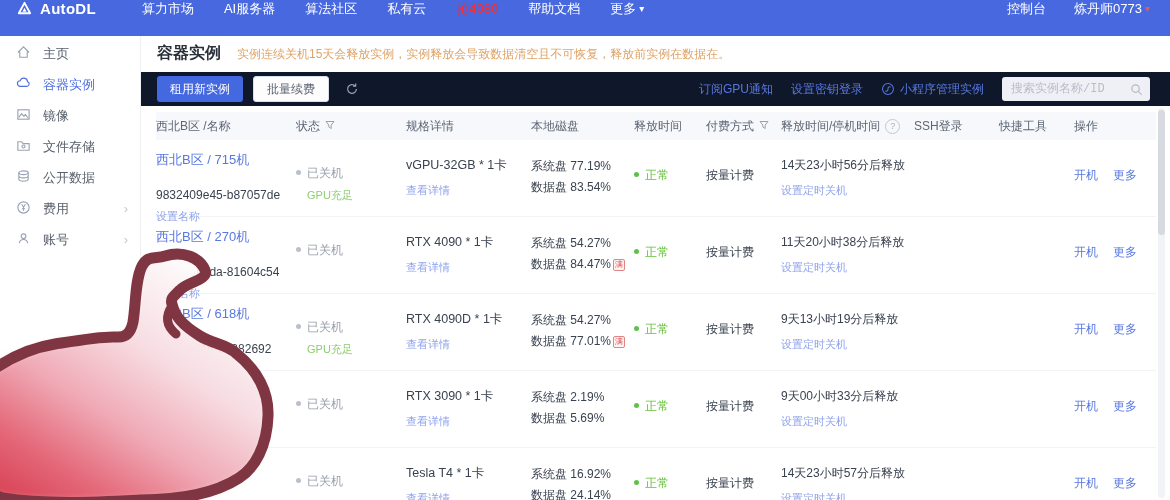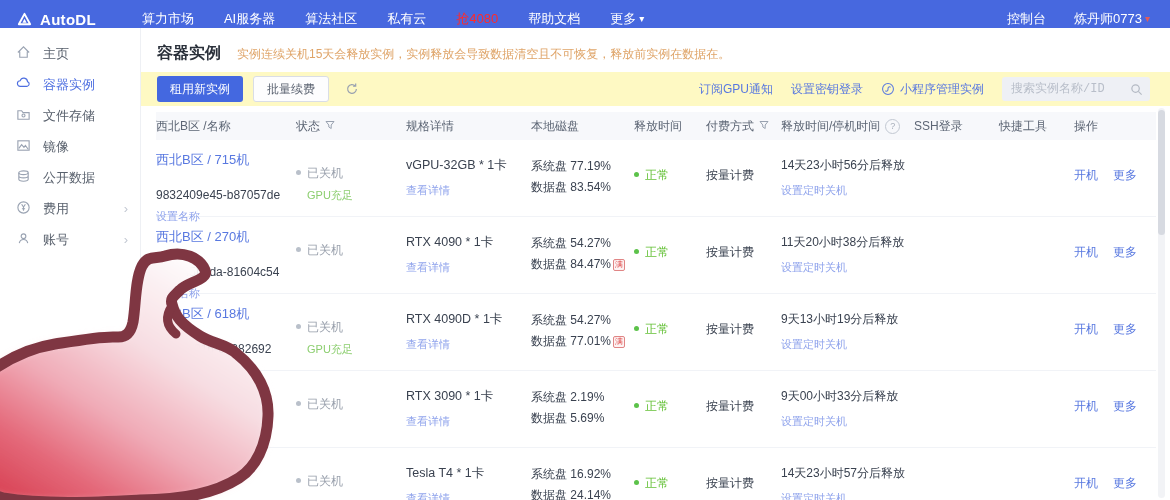--- a/index.html
+++ b/index.html
@@ -2,22 +2,22 @@
 <html><head>
 <meta charset="utf-8">
 <style>
   html,body{margin:0;padding:0}
   body{
     width:1170px;height:500px;overflow:hidden;position:relative;
     font-family:"Liberation Sans","DejaVu Sans",sans-serif;
     background:#fff;font-size:12px;color:#3a4250;
   }
   
-  .navbar{position:absolute;top:0;left:0;right:0;height:28px;background:#4768df;
-    display:flex;align-items:flex-end;color:#fff;z-index:10}
+  .navbar{position:absolute;top:0;left:0;right:0;height:36px;background:#4768df;
+    display:flex;align-items:flex-start;color:#fff;z-index:10}
   .brand{display:flex;align-items:center;gap:7px;margin-left:16px;cursor:pointer}
   .brand-name{font-weight:bold;font-size:15px;letter-spacing:.3px}
   .nav-items{display:flex;margin-left:46px;gap:30px;font-size:13px;align-items:center}
   .nav-item{cursor:pointer;white-space:nowrap;display:flex;align-items:center;gap:3px}
   .nav-item.highlight{color:#ff2a2a;font-weight:normal}
   .nav-right{margin-left:auto;display:flex;gap:28px;margin-right:20px;font-size:13px;align-items:center}
   .caret{font-size:10px;line-height:1}
   .user-caret{color:#e05b5b}
   
   .sidebar{position:absolute;top:28px;left:0;width:140px;bottom:0;background:#fff;
@@ -26,21 +26,21 @@
     color:#59616d;font-size:13px;gap:12px;cursor:pointer}
   .side-item svg{stroke:#9aa3b2;fill:none;stroke-width:1.2}
   .side-item.active{color:#4d6ee0}
   .side-item.active svg{stroke:#4d6ee0}
   .chev{margin-left:auto;margin-right:12px;color:#c2c8d2;font-size:13px}
   
   .main{position:absolute;left:141px;top:28px;right:0;bottom:0;background:#fff}
   .page-head{display:flex;align-items:baseline;padding:15px 0 8px 16px;gap:16px}
   .page-title{font-size:16px;font-weight:bold;color:#2b313b}
   .warning{font-size:12px;color:#dfa468}
-  .toolbar{display:flex;align-items:center;background:#fef9c3;height:34px;padding:0 20px 0 16px}
+  .toolbar{display:flex;align-items:center;background:#0f172a;height:34px;padding:0 20px 0 16px}
   .btn-primary{background:#4468e0;color:#fff;border:none;border-radius:3px;height:26px;
     padding:0 13px;font-size:12px;cursor:pointer;font-family:inherit}
   .btn-plain{background:#fdfdfe;border:1px solid #d9dde6;border-radius:3px;height:26px;
     padding:0 13px;color:#5a6270;margin-left:10px;font-size:12px;cursor:pointer;font-family:inherit}
   .refresh{margin-left:16px;cursor:pointer;display:flex;align-items:center}
   .toolbar-right{margin-left:auto;display:flex;align-items:center;gap:18px}
   .tb-link{color:#5878e0;font-size:12px;cursor:pointer;display:flex;align-items:center;gap:5px;white-space:nowrap}
   .search{width:134px;height:24px;background:#eef0f5;border-radius:3px;display:flex;
     align-items:center;padding:0 7px;gap:4px}
   .search input{border:none;background:transparent;outline:none;width:100%;font-size:12px;
@@ -143,31 +143,31 @@
     <span>主页</span>
   </div>
   <div class="side-item active">
     <span><svg width="15" height="15" viewBox="0 0 16 16">
           <path d="M4.5 11a3 3 0 010-6 4 4 0 017.8 1A2.6 2.6 0 0112 11z"></path>
         </svg></span>
     <span>容器实例</span>
   </div>
   <div class="side-item">
     <span><svg width="15" height="15" viewBox="0 0 16 16">
+          <rect x="2" y="3" width="12" height="10"></rect>
+          <path d="M3 11l3-4 2.5 3L10 8l3 4"></path>
+        </svg></span>
+    <span>镜像</span>
+  </div>
+  <div class="side-item">
+    <span><svg width="15" height="15" viewBox="0 0 16 16">
           <path d="M2 4h4l1.5 2H14v7H2z"></path>
           <circle cx="8" cy="9" r="1.6"></circle>
         </svg></span>
     <span>文件存储</span>
-  </div>
-  <div class="side-item">
-    <span><svg width="15" height="15" viewBox="0 0 16 16">
-          <rect x="2" y="3" width="12" height="10"></rect>
-          <path d="M3 11l3-4 2.5 3L10 8l3 4"></path>
-        </svg></span>
-    <span>镜像</span>
   </div>
   <div class="side-item">
     <span><svg width="15" height="15" viewBox="0 0 16 16">
           <ellipse cx="8" cy="4" rx="5" ry="2"></ellipse>
           <path d="M3 4v7c0 1.2 2.2 2 5 2s5-.8 5-2V4M3 7.5c0 1.2 2.2 2 5 2s5-.8 5-2"></path>
         </svg></span>
     <span>公开数据</span>
   </div>
   <div class="side-item">
     <span><svg width="15" height="15" viewBox="0 0 16 16">

